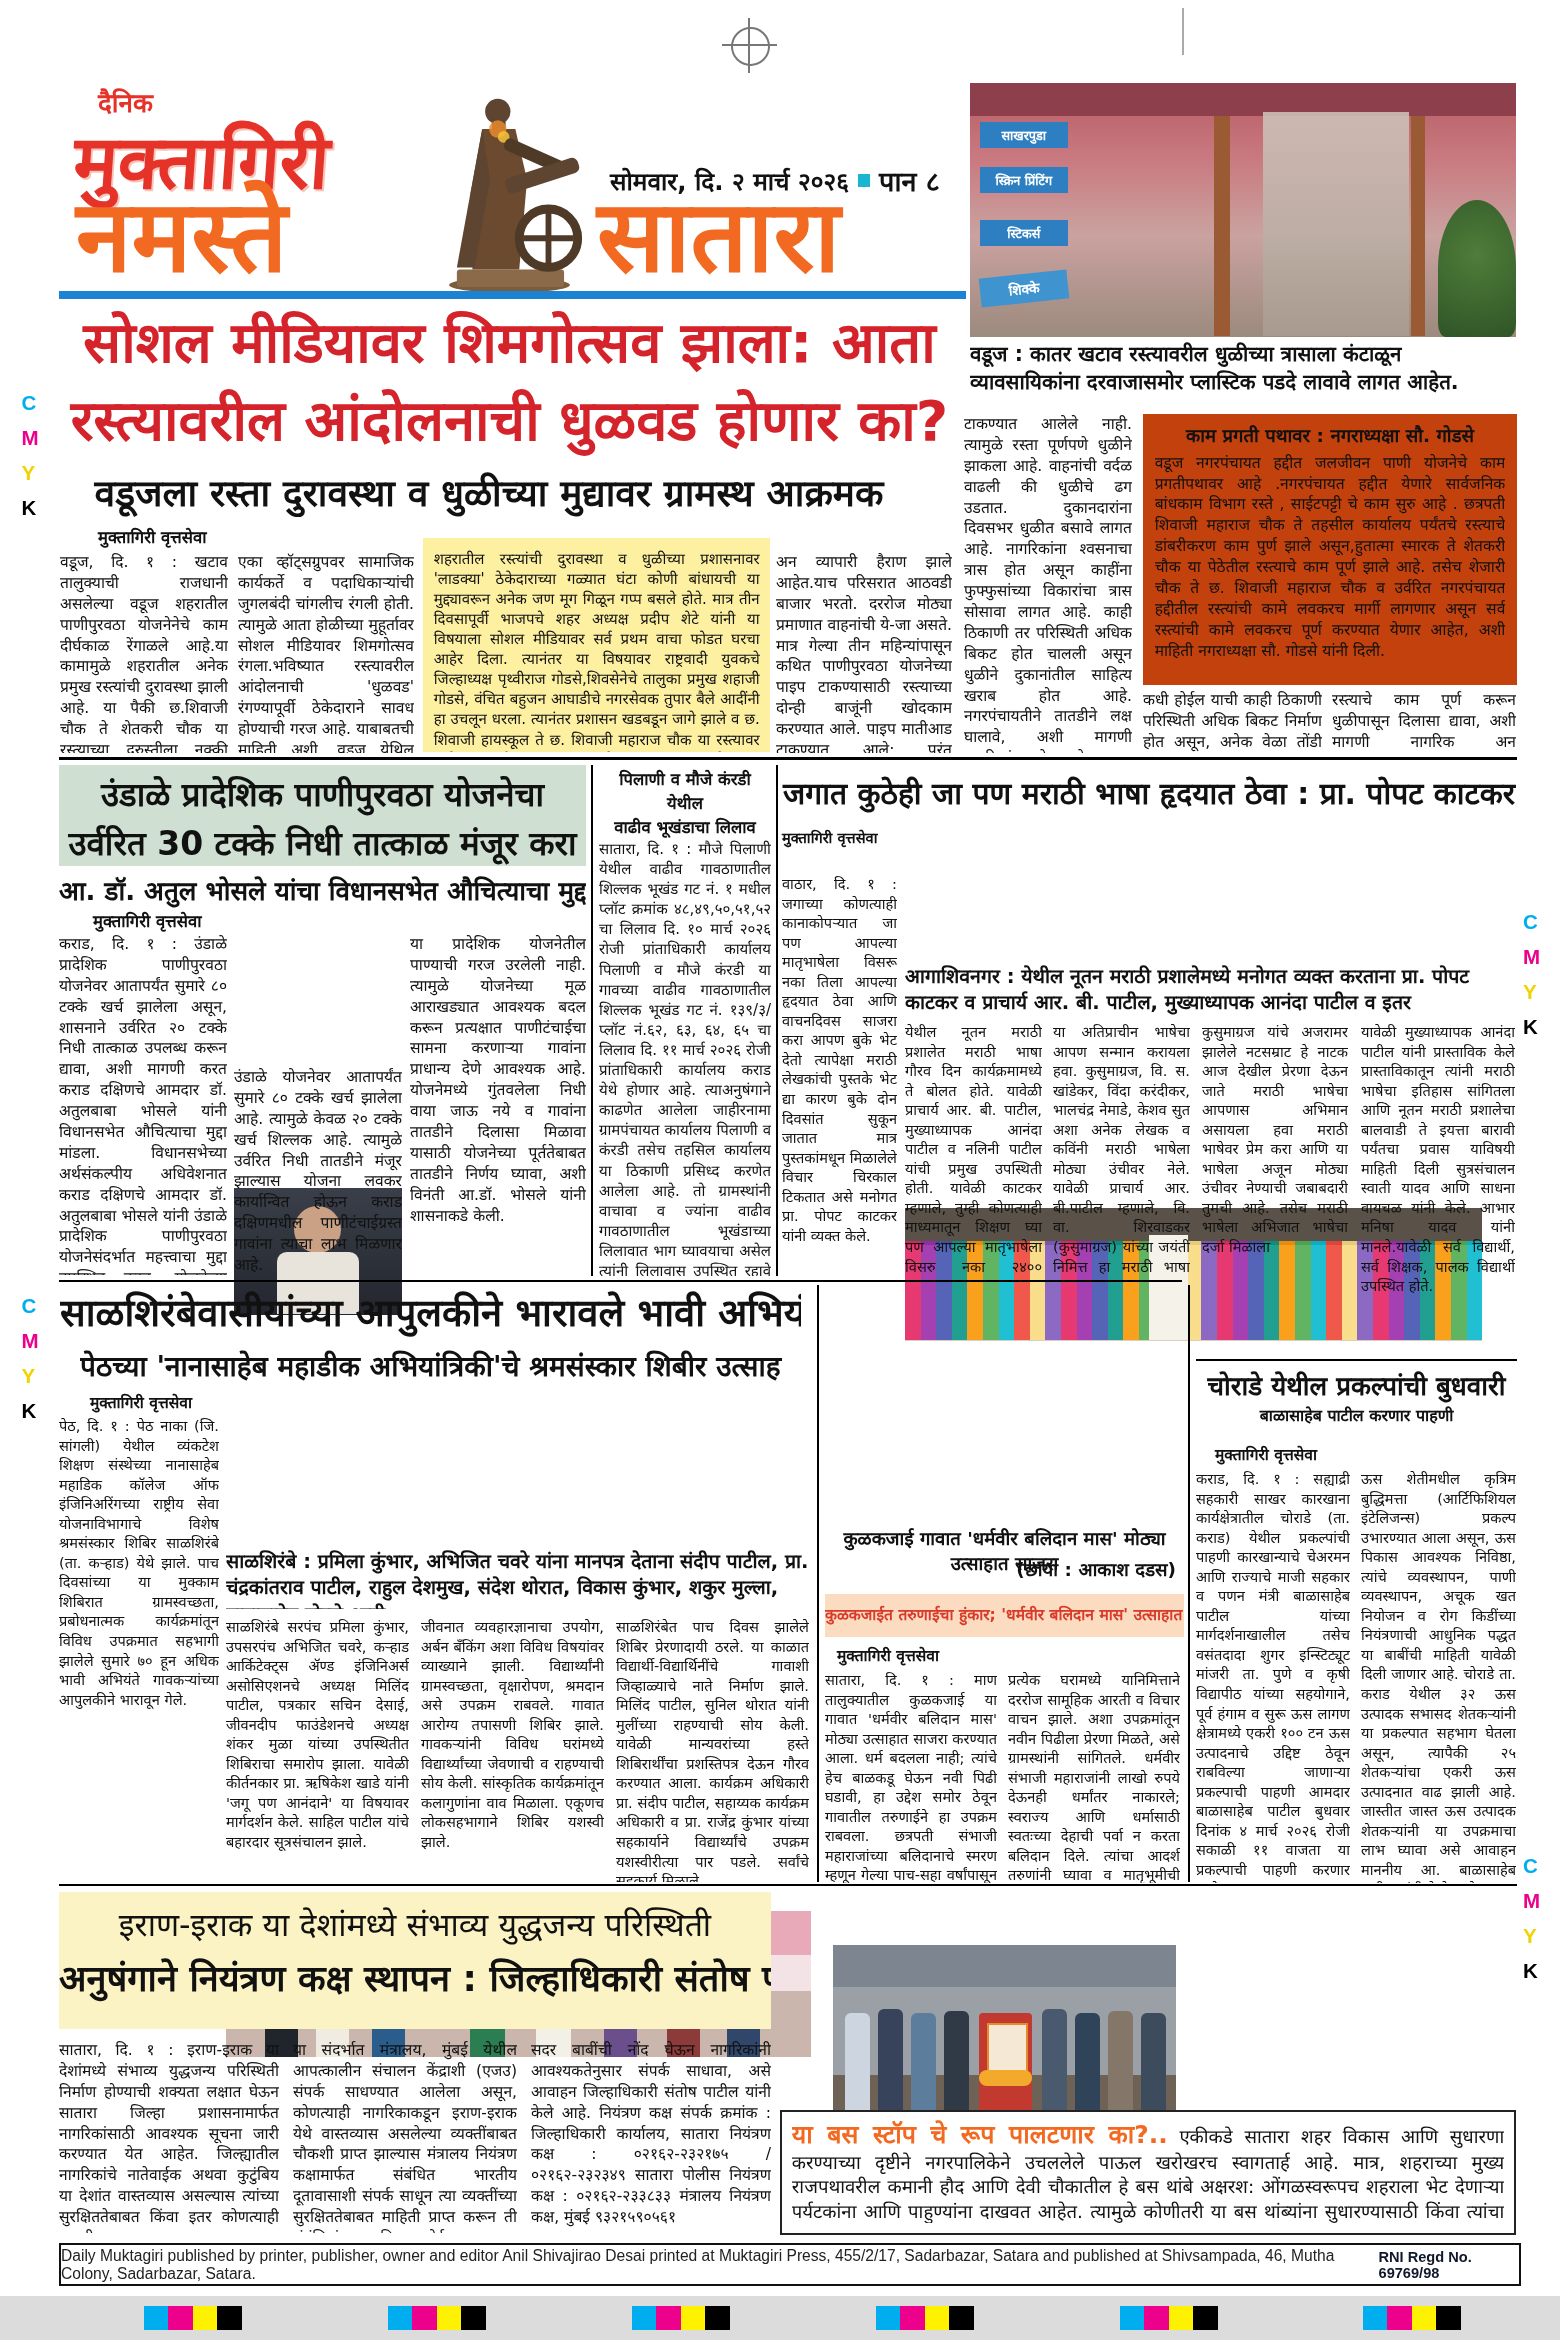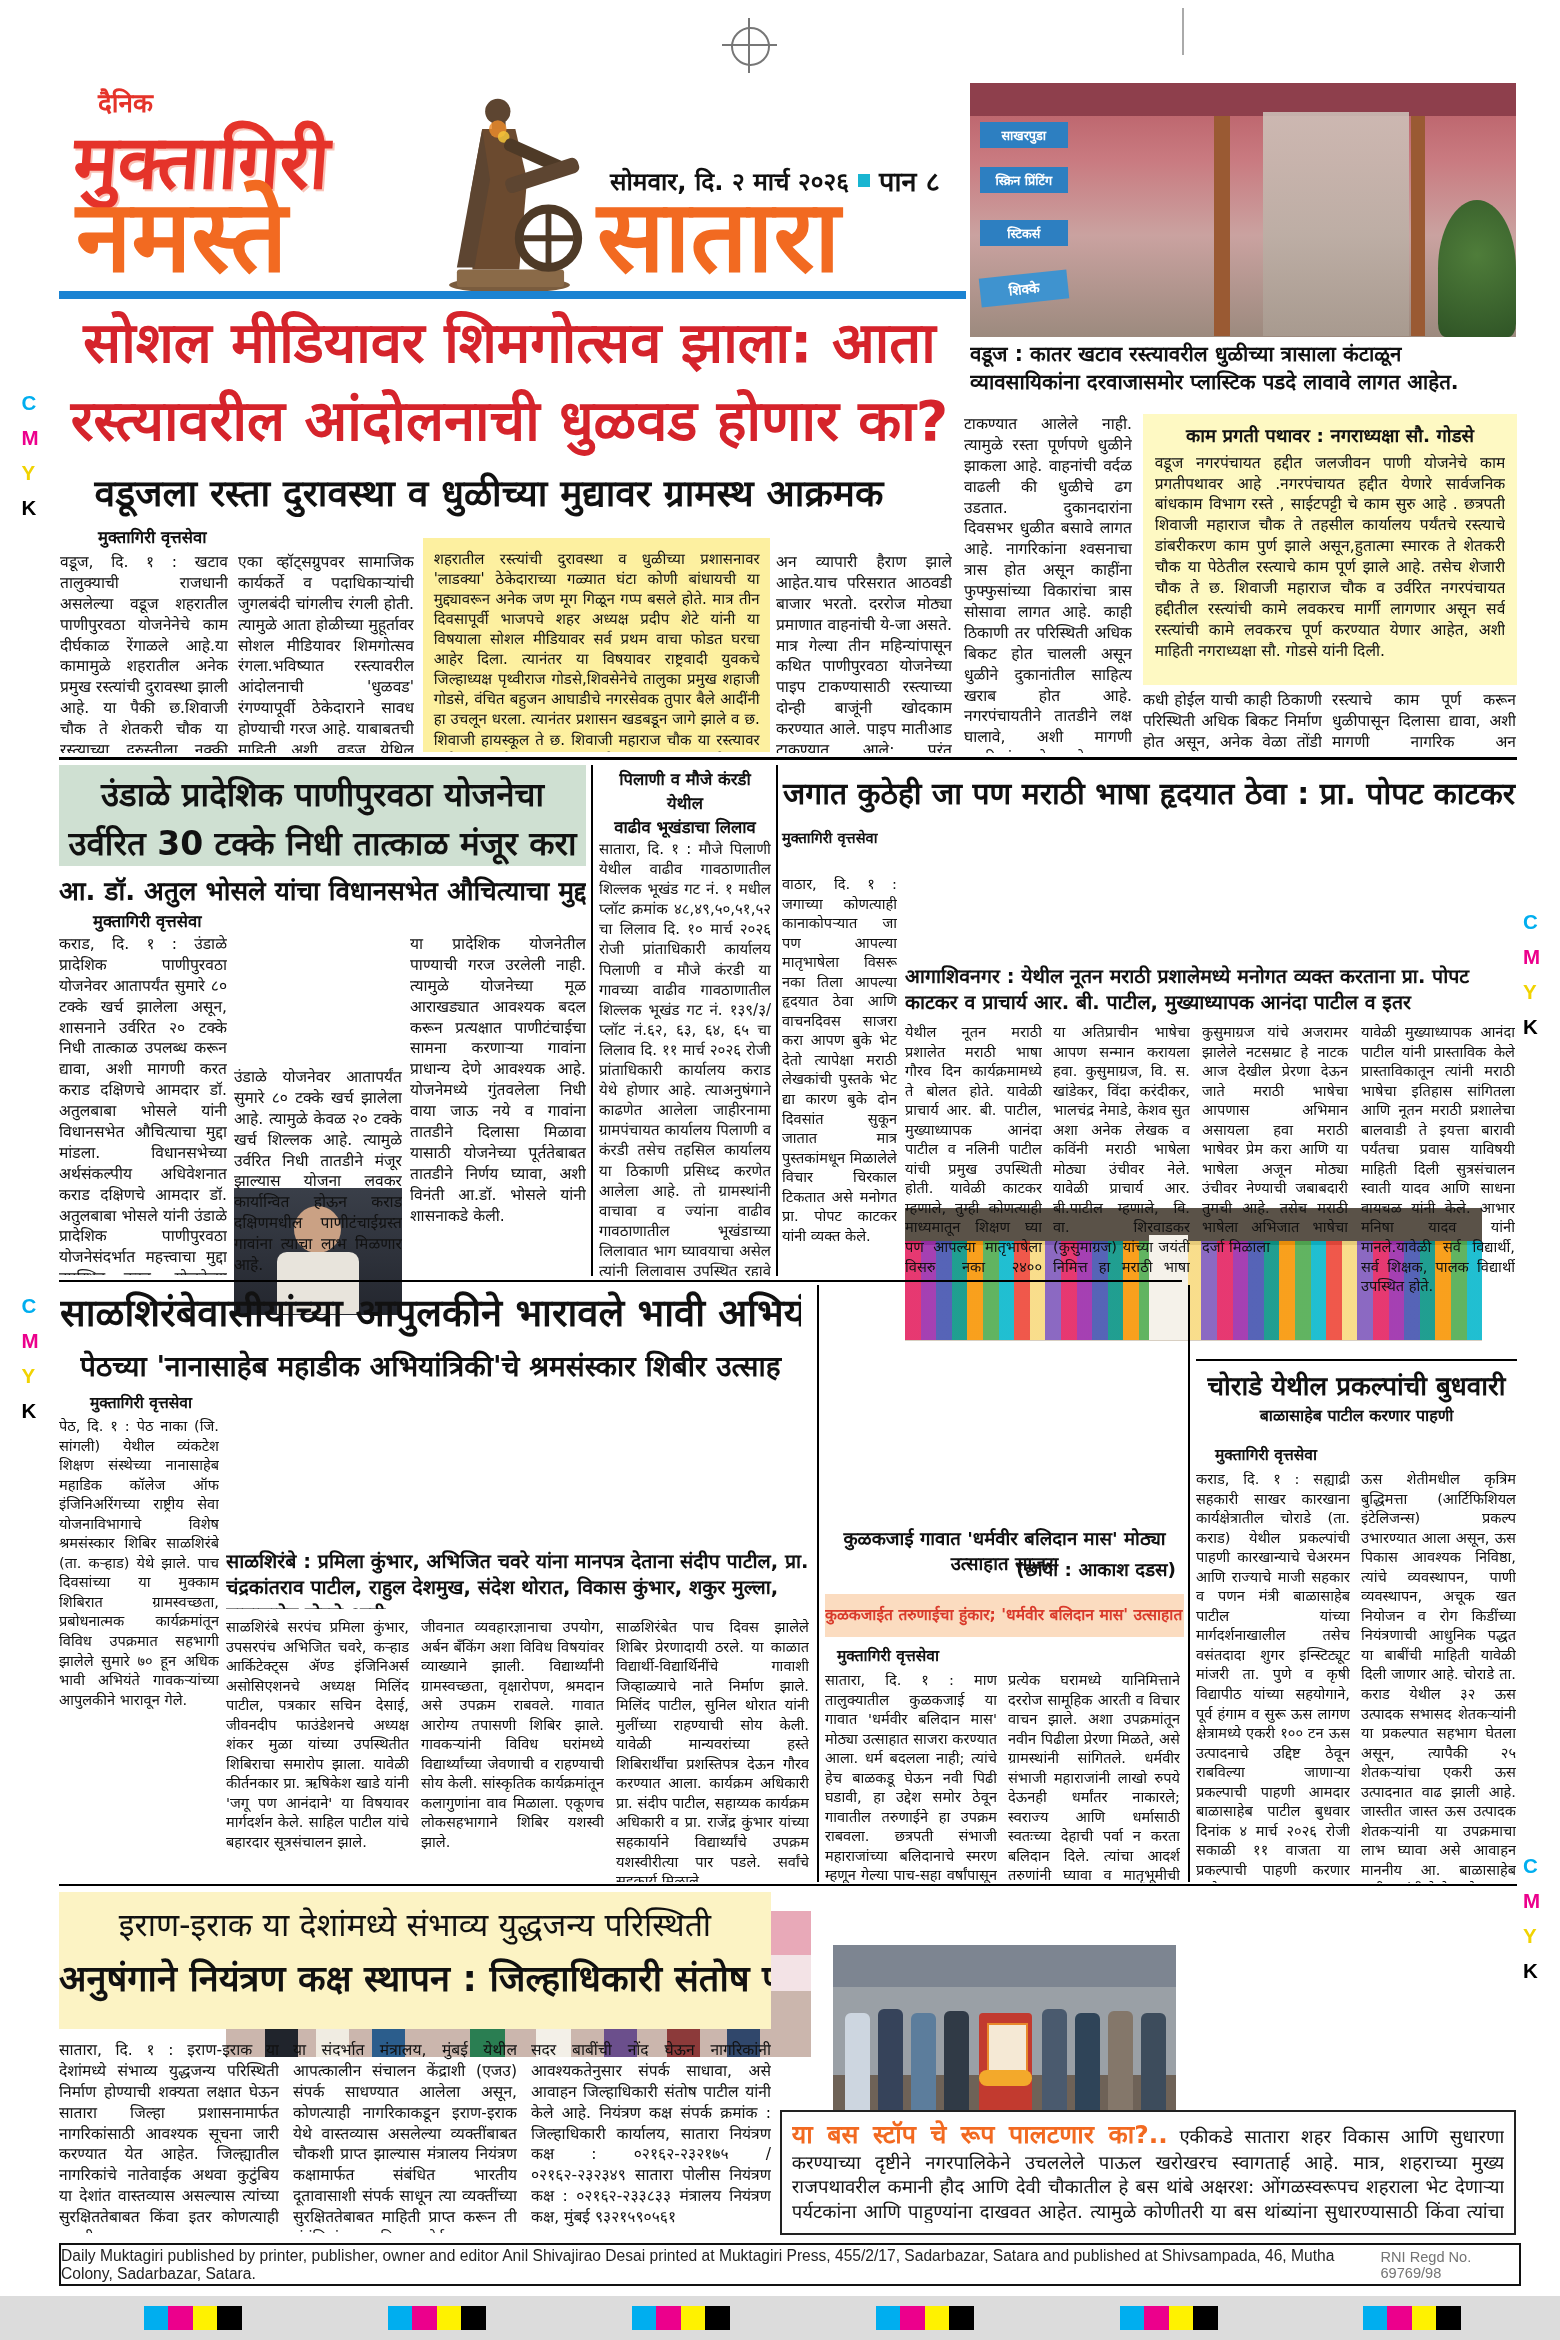--- a/index.html
+++ b/index.html
@@ -103,21 +103,21 @@
   <div class="abs dev center nowrap" style="left:60px;top:380px;width:899px;font-size:56px;font-weight:bold;color:#d5232b;overflow:hidden;">रस्त्यावरील आंदोलनाची धुळवड होणार का?</div>
   <div class="abs dev center nowrap" style="left:60px;top:466px;width:858px;font-size:37px;font-weight:bold;overflow:hidden;">वडूजला रस्ता दुरावस्था व धुळीच्या मुद्यावर ग्रामस्थ आक्रमक</div>
   <div class="abs dev byline" style="left:98px;top:525px;">मुक्तागिरी वृत्तसेवा</div>
 
   <div class="abs dev body-txt" style="left:60px;top:552px;width:168px;height:201px;">वडूज, दि. १ : खटाव तालुक्याची राजधानी असलेल्या वडूज शहरातील पाणीपुरवठा योजनेनेचे काम दीर्घकाळ रेंगाळले आहे.या कामामुळे शहरातील अनेक प्रमुख रस्त्यांची दुरावस्था झाली आहे. या पैकी छ.शिवाजी चौक ते शेतकरी चौक या रस्त्याच्या दुरुस्तीला नक्की कधी मुहूर्त मिळणार असा सवाल उपस्थित होत आहे. तर या मुद्द्यावरून शहरातील</div>
   <div class="abs dev body-txt" style="left:238px;top:552px;width:176px;height:201px;">एका व्हॉट्सग्रुपवर सामाजिक कार्यकर्ते व पदाधिकाऱ्यांची जुगलबंदी चांगलीच रंगली होती. त्यामुळे आता होळीच्या मुहूर्तावर सोशल मीडियावर शिमगोत्सव रंगला.भविष्यात रस्त्यावरील आंदोलनाची 'धुळवड' रंगण्यापूर्वी ठेकेदाराने सावध होण्याची गरज आहे. याबाबतची माहिती अशी, वडूज येथिल मुख्य मार्गावर धुळीचे साम्राज्य पसरले आहे. प्रशासनाच्या दुर्लक्षामुळे नागरिक</div>
   <div class="abs dev body-txt" style="left:423px;top:538px;width:326px;height:193px;background:#fdf0a0;padding:10.7px;font-size:15px;">शहरातील रस्त्यांची दुरावस्था व धुळीच्या प्रशासनावर 'लाडक्या' ठेकेदाराच्या गळ्यात घंटा कोणी बांधायची या मुद्द्यावरून अनेक जण मूग गिळून गप्प बसले होते. मात्र तीन दिवसापूर्वी भाजपचे शहर अध्यक्ष प्रदीप शेटे यांनी या विषयाला सोशल मीडियावर सर्व प्रथम वाचा फोडत घरचा आहेर दिला. त्यानंतर या विषयावर राष्ट्रवादी युवकचे जिल्हाध्यक्ष पृथ्वीराज गोडसे,शिवसेनेचे तालुका प्रमुख शहाजी गोडसे, वंचित बहुजन आघाडीचे नगरसेवक तुपार बैले आदींनी हा उचलून धरला. त्यानंतर प्रशासन खडबडून जागे झाले व छ. शिवाजी हायस्कूल ते छ. शिवाजी महाराज चौक या रस्त्यावर रातोरात डांबरीकरणाचा मुलामा देण्यात आला. त्यामुळे आता कातरखटाव रस्त्याचे भाग्य कधी उजळणार असा सवाल उपस्थित होत आहे.</div>
   <div class="abs dev body-txt" style="left:776px;top:552px;width:176px;height:201px;">अन व्यापारी हैराण झाले आहेत.याच परिसरात आठवडी बाजार भरतो. दररोज मोठ्या प्रमाणात वाहनांची ये-जा असते. मात्र गेल्या तीन महिन्यांपासून कथित पाणीपुरवठा योजनेच्या पाइप टाकण्यासाठी रस्त्याच्या दोन्ही बाजूंनी खोदकाम करण्यात आले. पाइप मातीआड टाकण्यात आले; परंतु उकरलेली माती रस्त्यावरच साचून आहे. मातीची विल्हेवाट लावलेली नाही. खडी, डांबर किंवा काँक्रीट</div>
   <div class="abs dev body-txt" style="left:964px;top:414px;width:168px;height:339px;">टाकण्यात आलेले नाही. त्यामुळे रस्ता पूर्णपणे धुळीने झाकला आहे. वाहनांची वर्दळ वाढली की धुळीचे ढग उडतात. दुकानदारांना दिवसभर धुळीत बसावे लागत आहे. नागरिकांना श्वसनाचा त्रास होत असून काहींना फुफ्फुसांच्या विकारांचा त्रास सोसावा लागत आहे. काही ठिकाणी तर परिस्थिती अधिक बिकट होत चालली असून धुळीने दुकानांतील साहित्य खराब होत आहे. नगरपंचायतीने तातडीने लक्ष घालावे, अशी मागणी नागरिकांतून होत आहे.</div>
 
-  <div class="abs" style="left:1143px;top:414px;width:374px;height:271px;background:#fef9c3;">
+  <div class="abs" style="left:1143px;top:414px;width:374px;height:271px;background:#c2410c;">
     <div class="dev center" style="font-size:18.5px;font-weight:bold;padding-top:7.8px;">काम प्रगती पथावर : नगराध्यक्षा सौ. गोडसे</div>
     <div class="dev body-txt" style="margin:5.9px 11.7px 0 11.7px;height:218px;font-size:15.6px;">वडूज नगरपंचायत हद्दीत जलजीवन पाणी योजनेचे काम प्रगतीपथावर आहे .नगरपंचायत हद्दीत येणारे सार्वजनिक बांधकाम विभाग रस्ते , साईटपट्टी चे काम सुरु आहे . छत्रपती शिवाजी महाराज चौक ते तहसील कार्यालय पर्यंतचे रस्त्याचे डांबरीकरण काम पुर्ण झाले असून,हुतात्मा स्मारक ते शेतकरी चौक या पेठेतील रस्त्याचे काम पूर्ण झाले आहे. तसेच शेजारी चौक ते छ. शिवाजी महाराज चौक व उर्वरित नगरपंचायत हद्दीतील रस्त्यांची कामे लवकरच मार्गी लागणार असून सर्व रस्त्यांची कामे लवकरच पूर्ण करण्यात येणार आहेत, अशी माहिती नगराध्यक्षा सौ. गोडसे यांनी दिली.</div>
   </div>
   <div class="abs dev body-txt" style="left:1143px;top:690px;width:179px;height:62px;">कधी होईल याची काही ठिकाणी परिस्थिती अधिक बिकट निर्माण होत असून, अनेक वेळा तोंडी सूचना देऊनही संबंधित प्रशासनाकडून दुर्लक्ष होत आहे.</div>
   <div class="abs dev body-txt" style="left:1332px;top:690px;width:184px;height:62px;">रस्त्याचे काम पूर्ण करून धुळीपासून दिलासा द्यावा, अशी मागणी नागरिक अन व्यापाऱ्यांमधून होत आहे. पावसाळा सुरू झाल्यास चिखलराडा होण्याची भीती आहे.</div>
 
   <div class="abs h-rule" style="left:59px;top:757px;width:1458px;"></div>
 
   <div class="abs" style="left:59px;top:765px;width:527px;height:101px;background:#cfe0d2;">
     <div class="dev center nowrap" style="font-size:33px;font-weight:bold;padding-top:5.9px;overflow:hidden;">उंडाळे प्रादेशिक पाणीपुरवठा योजनेचा</div>
@@ -225,21 +225,21 @@
 
   <div class="abs" style="left:780px;top:2110px;width:732px;height:121px;border:2.9px solid #222;background:#fff;">
     <p class="dev body-txt" style="margin:5.9px 9.8px;font-size:18.5px;height:105px;line-height:1.32;">
       <span style="color:#f26a21;font-weight:bold;font-size:25px;">या बस स्टॉप चे रूप पालटणार का?..</span>
       <span>एकीकडे सातारा शहर विकास आणि सुधारणा करण्याच्या दृष्टीने नगरपालिकेने उचललेले पाऊल खरोखरच स्वागतार्ह आहे. मात्र, शहराच्या मुख्य राजपथावरील कमानी हौद आणि देवी चौकातील हे बस थांबे अक्षरश: ओंगळस्वरूपच शहराला भेट देणाऱ्या पर्यटकांना आणि पाहुण्यांना दाखवत आहेत. त्यामुळे कोणीतरी या बस थांब्यांना सुधारण्यासाठी किंवा त्यांचा जिर्णोद्धार करण्यासाठी प्रायोजकत्व स्वीकारून हे बसथांबे आकर्षक आणि सुयोग्य केले तर शहराच्या सौंदर्यात भरच पडेल असे म्हणावेसे वाटते. (सर्व फोटो : अतुल  देशपांडे सातारा.)</span>
     </p>
   </div>
 
   <div class="abs" style="left:59px;top:2243px;width:1458px;height:39px;border:2.9px solid #111;display:flex;align-items:center;justify-content:center;gap:9.8px;font-family:'Liberation Sans',sans-serif;">
     <span style="font-size:15.6px;color:#222;">Daily Muktagiri published by printer, publisher, owner and editor Anil Shivajirao Desai printed at Muktagiri Press, 455/2/17, Sadarbazar, Satara and published at Shivsampada, 46, Mutha Colony, Sadarbazar, Satara.</span>
-    <span style="font-size:14.6px;font-weight:normal;color:#737373;">RNI Regd No. 69769/98</span>
+    <span style="font-size:14.6px;font-weight:bold;color:#0f172a;">RNI Regd No. 69769/98</span>
   </div>
 
   <div class="abs" style="left:0;top:2296px;width:1560px;height:45px;background:#dcdcdc;">
     <div class="abs regbar" style="left:144px;top:9.8px;">
         <div style="background:#00aeef"></div>
         <div style="background:#ec008c"></div>
         <div style="background:#fff200"></div>
         <div style="background:#000"></div>
       </div>
     <div class="abs regbar" style="left:388px;top:9.8px;">

